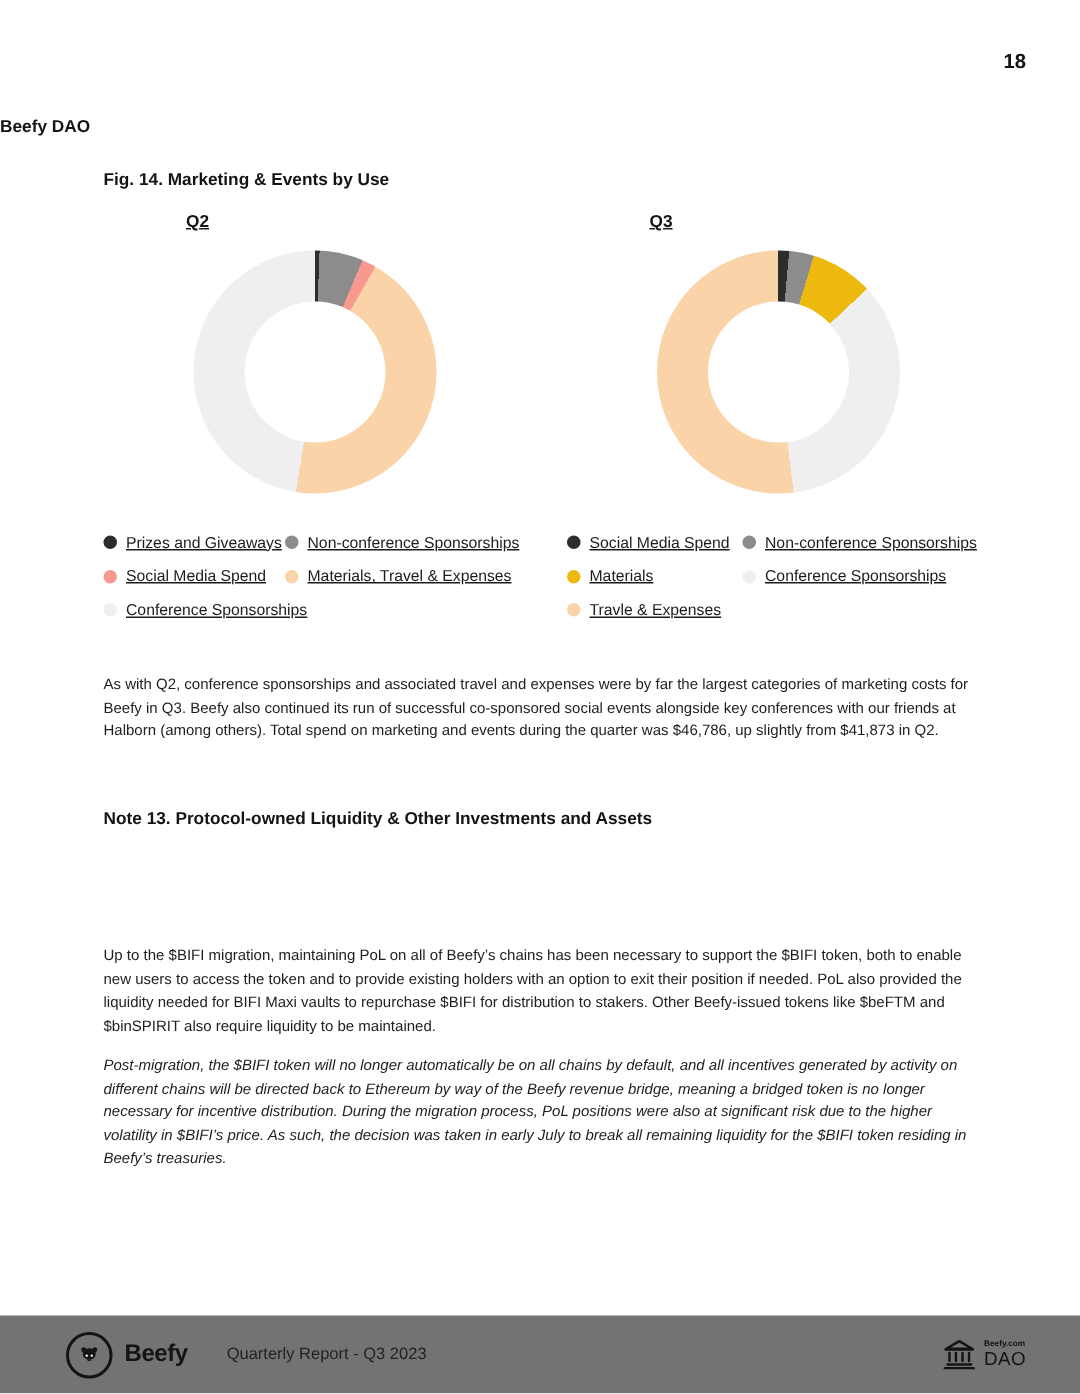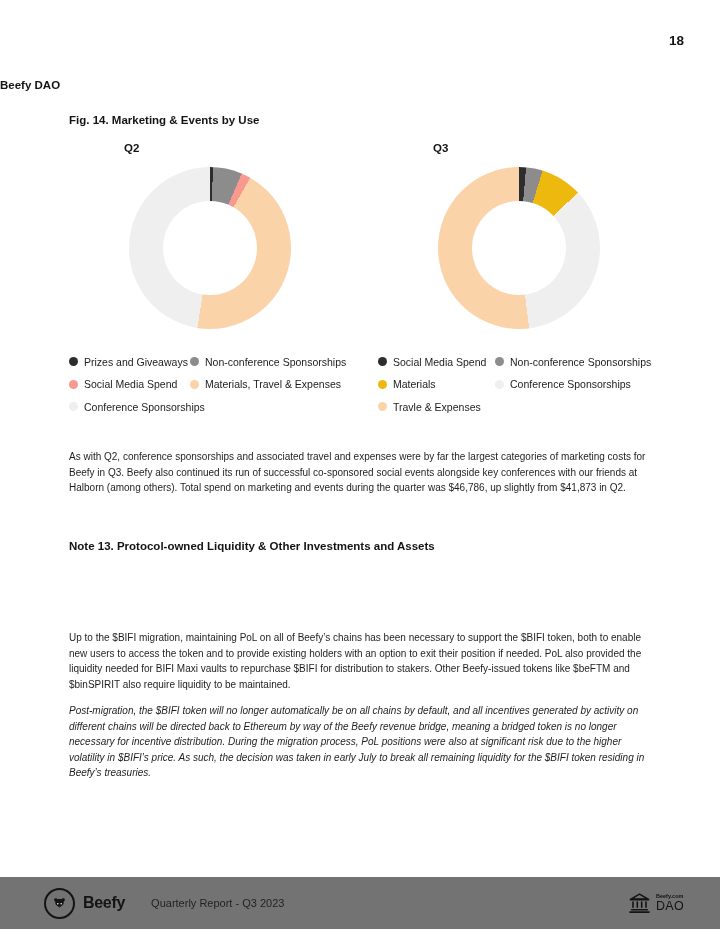--- a/index.html
+++ b/index.html
@@ -5,21 +5,21 @@
   html,body { margin:0; padding:0; background:#ffffff; }
   .page {
     position:relative; width:720px; height:929px; background:#ffffff;
     font-family:"Liberation Sans", sans-serif; color:#1c1c1c; overflow:hidden;
   }
   .page-number { position:absolute; top:33px; right:36px; font-weight:700; font-size:13.5px; color:#141414; }
   .doc-title   { position:absolute; top:79px; left:0; width:100%; text-align:left; font-weight:700; font-size:11.5px; color:#141414; }
   .fig-title   { position:absolute; top:114px; left:69px; font-weight:700; font-size:11.5px; color:#141414; }
 
   .charts-row { position:absolute; top:142px; left:69px; display:flex; }
-  .chart-col  { width:309px; }
+  .chart-col  { width:309px;text-decoration:underline; }
   .chart-label{ font-weight:700; font-size:11.5px; margin-left:55px; color:#141414; }
   .donut {
     position:relative; width:162px; height:162px; border-radius:50%;
     margin:13px 0 0 60px; background:#efefef;
   }
   .donut::after { content:""; position:absolute; inset:34px; border-radius:50%; background:#ffffff; }
   .legend { display:grid; grid-template-columns:121px auto; row-gap:9.5px; margin-top:26px; }
   .chart-col[data-chart="1"] .legend { grid-template-columns:117px auto; }
   .legend-item  { display:flex; align-items:center; gap:6px; height:13px; }
   .dot          { width:9px; height:9px; border-radius:50%; flex:0 0 9px; }

